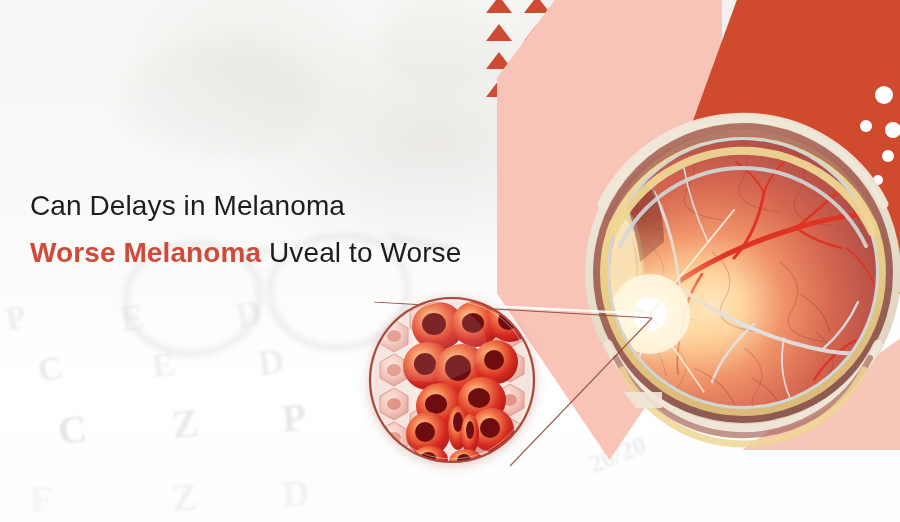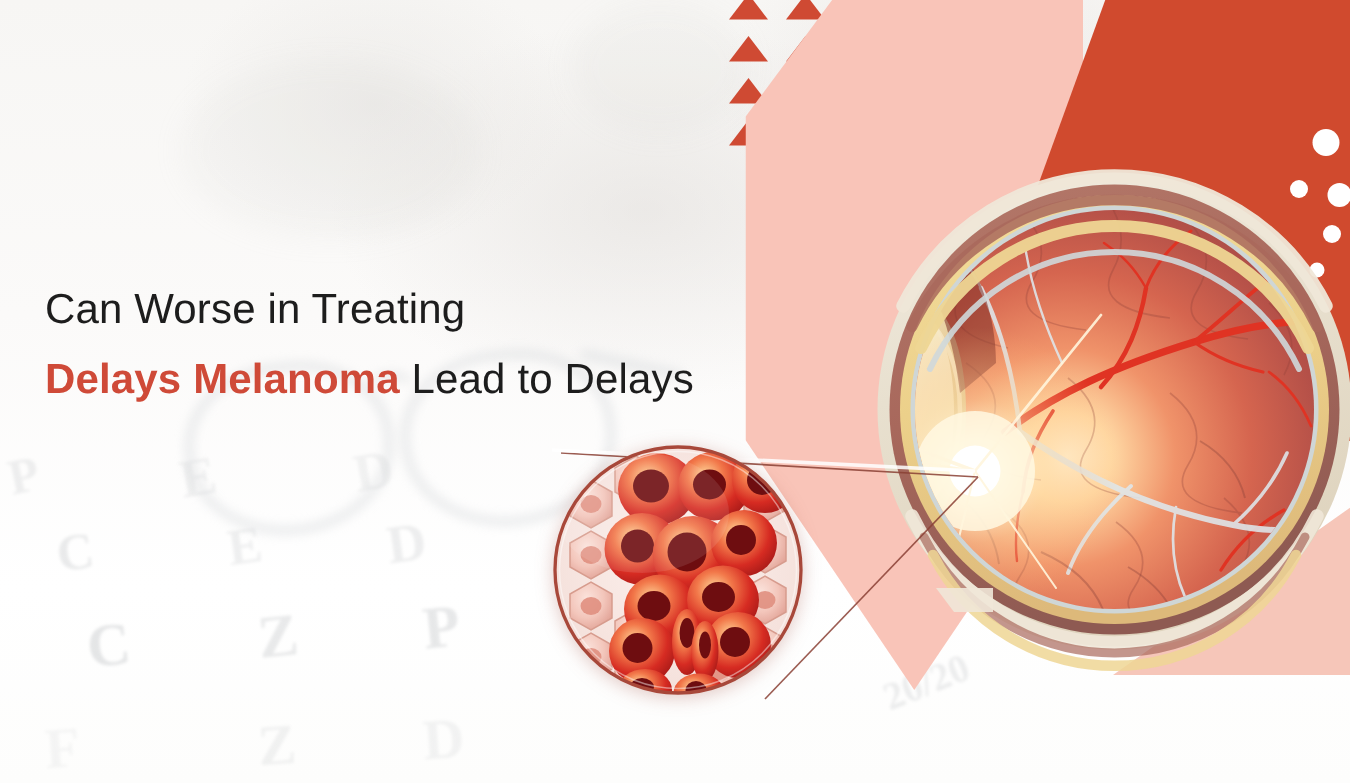--- a/index.html
+++ b/index.html
@@ -490,19 +490,19 @@
 
         <ellipse cx="62" cy="48" rx="58" ry="40" fill="#ffffff" opacity=".10"></ellipse>
       </g>
 
       <circle cx="86" cy="86" r="82" fill="none" stroke="#a8483a" stroke-width="2.2"></circle>
       <circle cx="86" cy="86" r="79" fill="none" stroke="#ffffff" stroke-width="1" opacity=".45"></circle>
     </svg>
   </div>
 
   <div id="headline">
-    <div class="hl-line">Can Worse in Treating</div>
+    <div class="hl-line">Can Delays in Melanoma</div>
     <div class="hl-line">
-      <span class="hl-accent">Delays Melanoma</span><span> Lead to Delays</span>
+      <span class="hl-accent">Worse Melanoma</span><span> Uveal to Worse</span>
     </div>
   </div>
 
 </div>
 
 </body></html>

